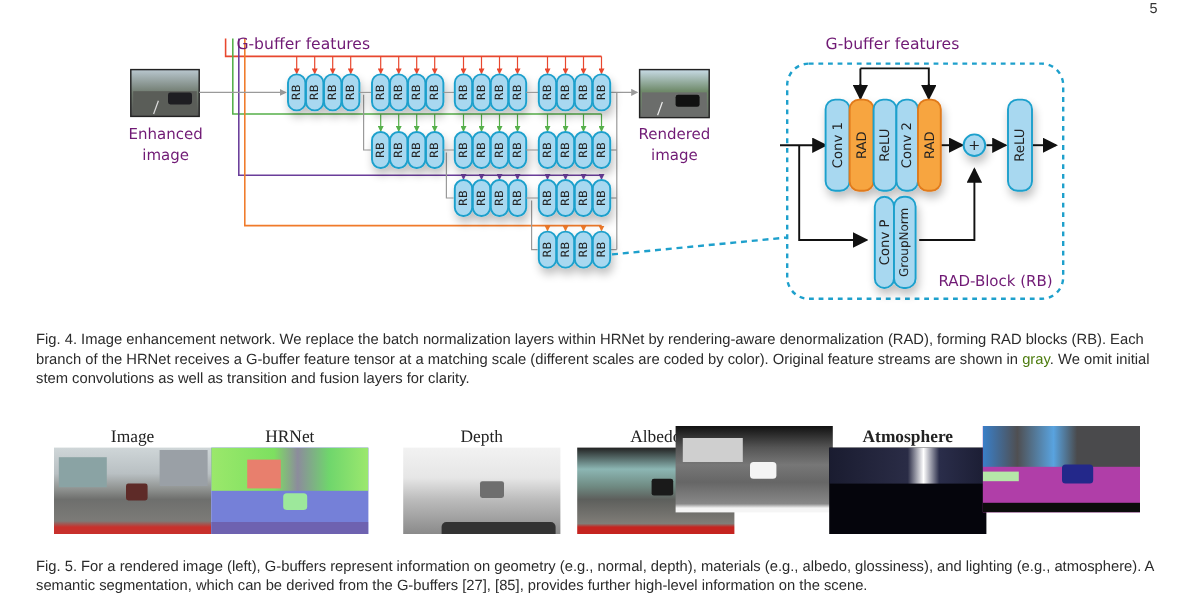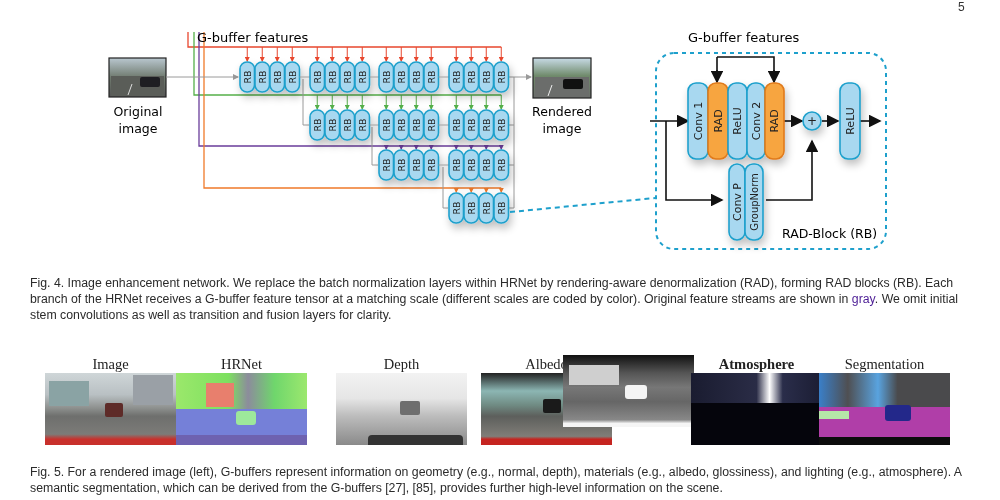--- a/index.html
+++ b/index.html
@@ -1,26 +1,26 @@
 <!DOCTYPE html>
 <html><head>
 <meta charset="utf-8">
 <style>
   html, body { margin:0; padding:0; background:#ffffff; }
   body { width:1000px; height:500px; position:relative; overflow:hidden; font-family:"Liberation Sans", sans-serif; color:#222; }
   .pageno { position:absolute; left:958px; top:0px; font-size:12px; color:#333; }
   .fig-svg { position:absolute; left:0; top:0; }
   .caption { position:absolute; font-family:"Liberation Sans", sans-serif; font-size:12.3px; line-height:16px; color:#2b2b2b; }
-  .caption .gray { color:#4c1d95; }
+  .caption .gray { color:#4d7c0f; }
   #cap4 { left:30px; top:275px; width:955px; }
   #cap5 { left:30px; top:464px; width:955px; }
   .gbuf-col { position:absolute; top:355px; width:131px; text-align:center; }
   .gbuf-title { font-family:"Liberation Serif", serif; font-size:14.5px; color:#222; height:18px; line-height:18px; }
   .gbuf-img { width:131px; height:72px; position:relative; overflow:hidden; }
-  .diag-label { position:absolute; font-family:"DejaVu Sans", sans-serif; font-size:12.5px; color:#000000; text-align:center; line-height:17px; }
+  .diag-label { position:absolute; font-family:"DejaVu Sans", sans-serif; font-size:12.5px; color:#701a75; text-align:center; line-height:17px; }
 </style>
 </head>
 <body>
 
 <div class="pageno">5</div>
 
 <svg class="fig-svg" width="1000" height="260" xmlns="http://www.w3.org/2000/svg">
   <defs>
     <marker id="arrGray" markerWidth="6" markerHeight="6" refX="5" refY="3" orient="auto">
         <path d="M0,0 L6,3 L0,6 z" fill="#9a9a9a"></path>
@@ -252,21 +252,21 @@
         <rect x="745" y="164" width="18" height="76" rx="8" fill="#a8d8f0" stroke="#1ea0cc" stroke-width="1.6"></rect>
         <text x="0" y="0" font-family="DejaVu Sans, sans-serif" font-size="10" fill="#222" text-anchor="middle" dominant-baseline="central" transform="translate(754,202) rotate(-90)">GroupNorm</text>
         <circle cx="812" cy="121" r="9" fill="#a8d8f0" stroke="#1ea0cc" stroke-width="1.6"></circle>
         <text x="812" y="121" font-family="DejaVu Sans, sans-serif" font-size="12" fill="#222" text-anchor="middle" dominant-baseline="central">+</text>
       </g>
     </g>
 </svg>
 
 <div class="diag-label" style="left:197px; top:29px; font-size:13px;">G-buffer features</div>
 <div class="diag-label" style="left:98px; top:103px; width:80px;">
-  <div>Original</div>
+  <div>Enhanced</div>
   <div>image</div>
 </div>
 <div class="diag-label" style="left:522px; top:103px; width:80px;">
   <div>Rendered</div>
   <div>image</div>
 </div>
 <div class="diag-label" style="left:688px; top:29px; font-size:13px;">G-buffer features</div>
 <div class="diag-label" style="left:782px; top:225px; font-size:12.5px;">RAD-Block (RB)</div>
 
 <div class="caption" id="cap4"><span>Fig. 4. Image enhancement network. We replace the batch normalization layers within HRNet by rendering-aware denormalization (RAD), forming RAD blocks (RB). Each branch of the HRNet receives a G-buffer feature tensor at a matching scale (different scales are coded by color). Original feature streams are shown in </span><span class="gray">gray</span><span>. We omit initial stem convolutions as well as transition and fusion layers for clarity.</span></div>
@@ -308,21 +308,20 @@
       <div style="position:absolute;left:62px;top:30px;width:22px;height:14px;background:#f4f4f4;border-radius:3px;"></div>
     </div>
   </div>
   <div class="gbuf-col" style="left:691px;font-weight:bold;">
     <div class="gbuf-title">Atmosphere</div>
     <div class="gbuf-img" style="background:#05050c;">
       <div style="position:absolute;left:0;top:0;width:131px;height:30px;background:linear-gradient(90deg,#1a1c30 0%,#2a2c46 50%,#ffffff 60%,#2a2d4a 70%,#1b1d33 100%);"></div>
     </div>
   </div>
   <div class="gbuf-col" style="left:819px;">
-    <div class="gbuf-title">Segmentation</div>
     <div class="gbuf-img" style="background:#b03ea8;">
       <div style="position:absolute;left:0;top:0;width:131px;height:34px;background:linear-gradient(90deg,#3a7fc8 0%,#4f4f52 22%,#59a3df 45%,#4a4a4c 60%,#4a4a4c 100%);"></div>
       <div style="position:absolute;left:0;top:38px;width:30px;height:8px;background:#b5e6a8;"></div>
       <div style="position:absolute;left:66px;top:32px;width:26px;height:16px;background:#23288a;border-radius:3px;"></div>
       <div style="position:absolute;left:0;top:64px;width:131px;height:8px;background:#0c0c0c;"></div>
     </div>
   </div>
 </div>
 
 <div class="caption" id="cap5">Fig. 5. For a rendered image (left), G-buffers represent information on geometry (e.g., normal, depth), materials (e.g., albedo, glossiness), and lighting (e.g., atmosphere). A semantic segmentation, which can be derived from the G-buffers [27], [85], provides further high-level information on the scene.</div>

